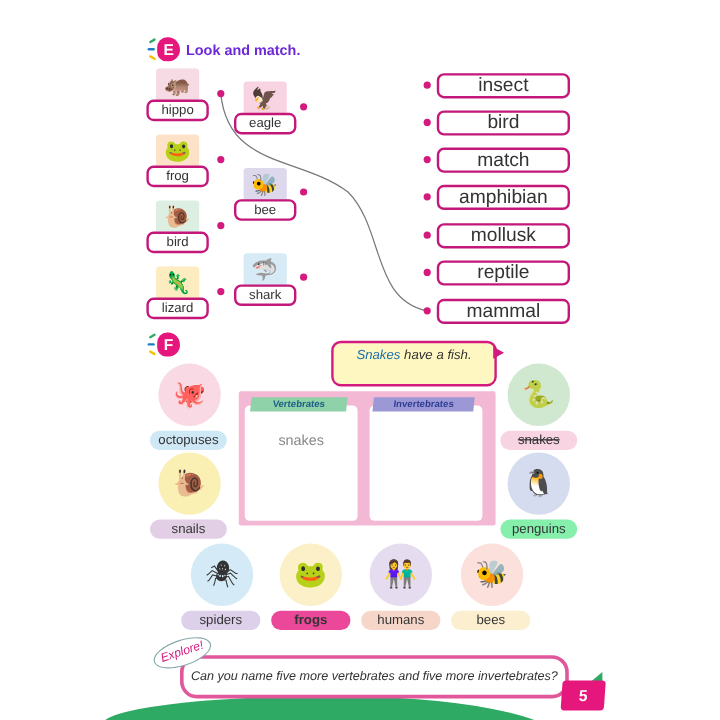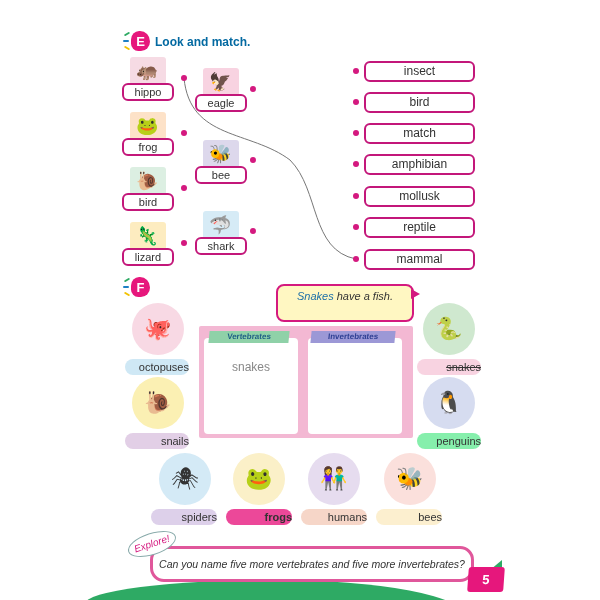--- a/index.html
+++ b/index.html
@@ -3,32 +3,32 @@
 <meta charset="utf-8">
 <style>
   * { box-sizing: border-box; margin: 0; padding: 0; }
   html, body { width: 600px; height: 600px; background: #ffffff; overflow: hidden; }
   body { position: relative; font-family: "Liberation Sans", "DejaVu Sans", sans-serif; color: #333; }
 
   .section-head { position: absolute; display: flex; align-items: center; }
   .section-badge { position: relative; width: 22px; height: 22px; }
   .section-badge .blob { position: absolute; left: 4px; top: 0; width: 19px; height: 20px; background: #e6177c; border-radius: 45% 55% 50% 40%; color: #fff; font-weight: bold; font-size: 13px; display: flex; align-items: center; justify-content: center; }
   .section-badge .ray { position: absolute; width: 6px; height: 2px; border-radius: 1px; }
-  .section-title { margin-left: 6px; font-weight: bold; font-size: 12px; color: #0369a1; }
+  .section-title { margin-left: 6px; font-weight: bold; font-size: 12px; color: #6d28d9; }
 
   
   .animal { position: absolute; width: 52px; }
   .animal .pic { width: 36px; height: 28px; margin-left: 8px; border-radius: 3px; display: flex; align-items: center; justify-content: center; font-size: 18px; }
   .animal .label { width: 52px; height: 18px; border: 2px solid #c3177a; border-radius: 6px; background: #fff; font-size: 11px; text-align: center; line-height: 14px; color: #333; margin-top: -2px; }
   .dot { position: absolute; width: 6px; height: 6px; border-radius: 50%; background: #d4197f; }
-  .cat-box { position: absolute; left: 364px; width: 111px; height: 21px; border: 2px solid #c3177a; border-radius: 6px; background: #fff; font-size: 12px; text-align: center; line-height: 17px; color: #333; }
+  .cat-box { position: absolute; left: 364px; width: 111px; height: 21px; border: 2px solid #c3177a; border-radius: 6px; background: #fff; font-size: 16px; text-align: center; line-height: 17px; color: #333; }
 
   
   .circle { position: absolute; width: 52px; height: 52px; border-radius: 50%; display: flex; align-items: center; justify-content: center; font-size: 22px; }
-  .pill { position: absolute; height: 16px; border-radius: 8px; font-size: 11px; text-align: right; line-height: 16px; color: #333; }
+  .pill { position: absolute; height: 16px; border-radius: 8px; font-size: 11px; text-align: center; line-height: 16px; color: #333; }
   .bubble { position: absolute; left: 276px; top: 284px; width: 138px; height: 38px; background: #fff7c2; border: 2px solid #d4197f; border-radius: 8px; font-size: 11px; font-style: italic; text-align: center; line-height: 16px; padding-top: 2px; }
   .bubble .kw { color: #1c6fa8; }
   .bubble .tail { position: absolute; right: -8px; top: 3px; width: 0; height: 0; border-left: 9px solid #d4197f; border-top: 5px solid transparent; border-bottom: 5px solid transparent; }
 
   .table-wrap { position: absolute; left: 199px; top: 326px; width: 214px; height: 112px; background: #f3b8d3; border-radius: 2px; }
   .col { position: absolute; top: 12px; width: 94px; height: 96px; background: #fff; border-radius: 4px; }
   .col-tab { position: absolute; top: 5px; height: 12px; font-size: 8px; font-weight: bold; text-align: center; line-height: 12px; transform: skewX(-6deg); }
   .col-value { position: absolute; top: 22px; width: 94px; text-align: center; font-size: 12px; color: #888; }
 
   .explore { position: absolute; left: 150px; top: 546px; width: 324px; height: 36px; border: 3px solid #e0579b; border-radius: 14px; background: #fff; }

